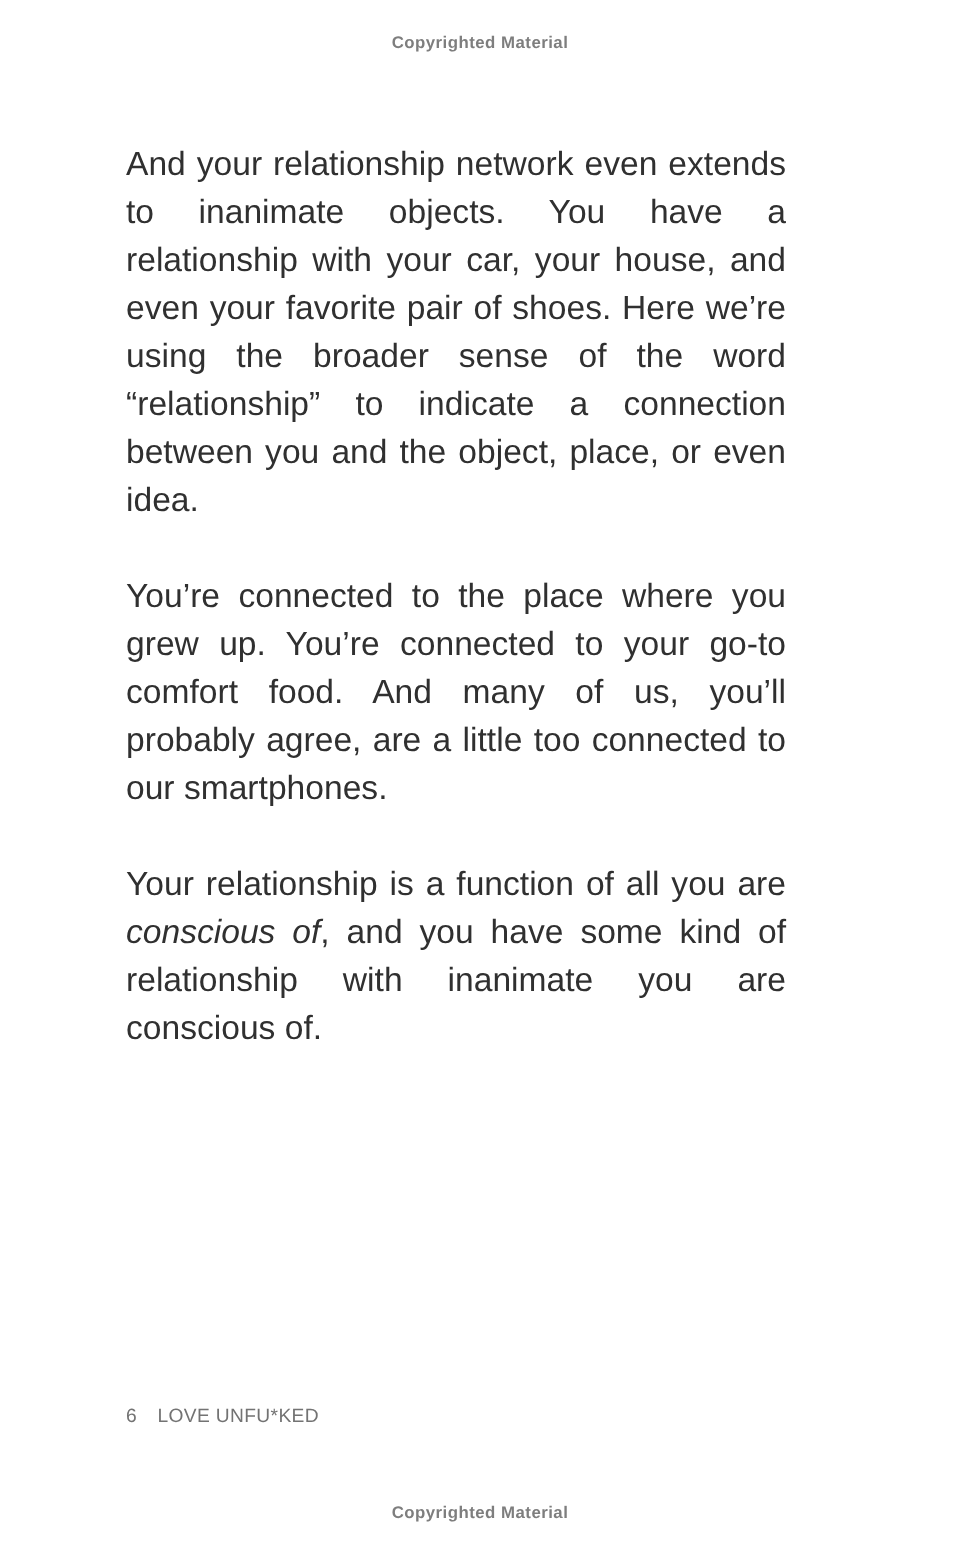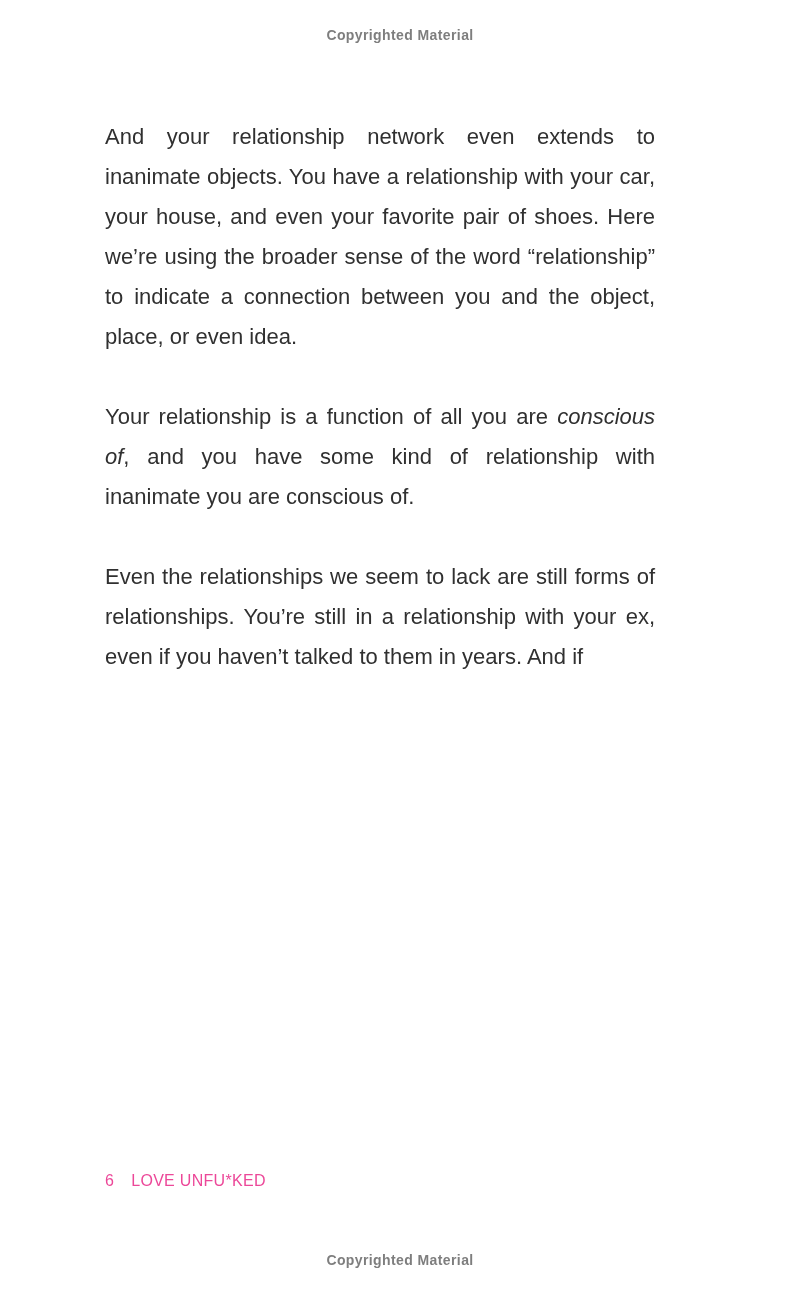--- a/index.html
+++ b/index.html
@@ -25,58 +25,58 @@
     letter-spacing: 0.4px;
     color: #7e7e7e;
   }
   .notice.top    { top: 27px; }
   .notice.bottom { top: 1252px; }
   .body-text {
     position: absolute;
     left: 105px;
     width: 550px;
     top: 117px;
-    font-size: 22px;
+    font-size: 28px;
     font-weight: 300;
     line-height: 40px;
     color: #303030;
     text-align: justify;
   }
   .body-text p {
     margin: 0 0 40px 0;
   }
   .body-text p:last-child {
     margin-bottom: 0;
   }
   .body-text em {
   }
   .page-footer {
     position: absolute;
     left: 105px;
     top: 1172px;
     font-size: 16px;
     letter-spacing: 0.3px;
-    color: #ec4899;
+    color: #737373;
   }
   .page-footer .page-num {
     display: inline-block;
     margin-right: 17px;
   }
 </style>
 </head>
 <body>
 
 <div class="page">
 
   <div class="notice top">Copyrighted Material</div>
 
   <div class="body-text">
       <p><span>And your relationship network even extends to inanimate objects. You have a relationship with your car, your house, and even your favorite pair of shoes. Here we’re using the broader sense of the word “relationship” to indicate a connection between you and the object, place, or even idea.</span></p>
+      <p><span>You’re connected to the place where you grew up. You’re connected to your go-to comfort food. And many of us, you’ll probably agree, are a little too connected to our smartphones.</span></p>
       <p><span>Your relationship is a function of all you are </span><em>conscious of</em><span>, and you have some kind of relationship with inanimate you are conscious of.</span></p>
-      <p><span>Even the relationships we seem to lack are still forms of relationships. You’re still in a relationship with your ex, even if you haven’t talked to them in years. And if</span></p>
     </div>
 
   <div class="page-footer">
     <span class="page-num">6</span><span>LOVE UNFU*KED</span>
   </div>
 
   <div class="notice bottom">Copyrighted Material</div>
 
 </div>
 

